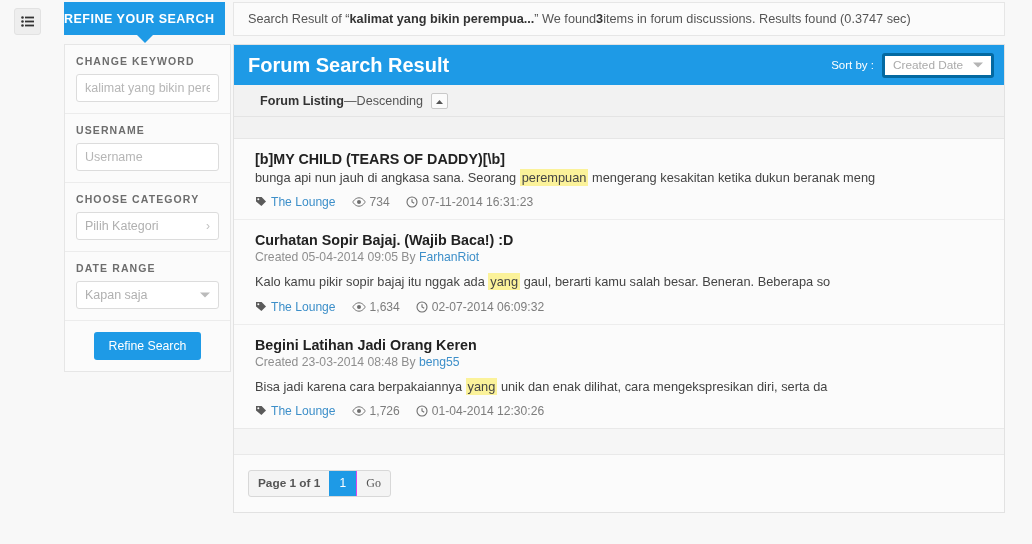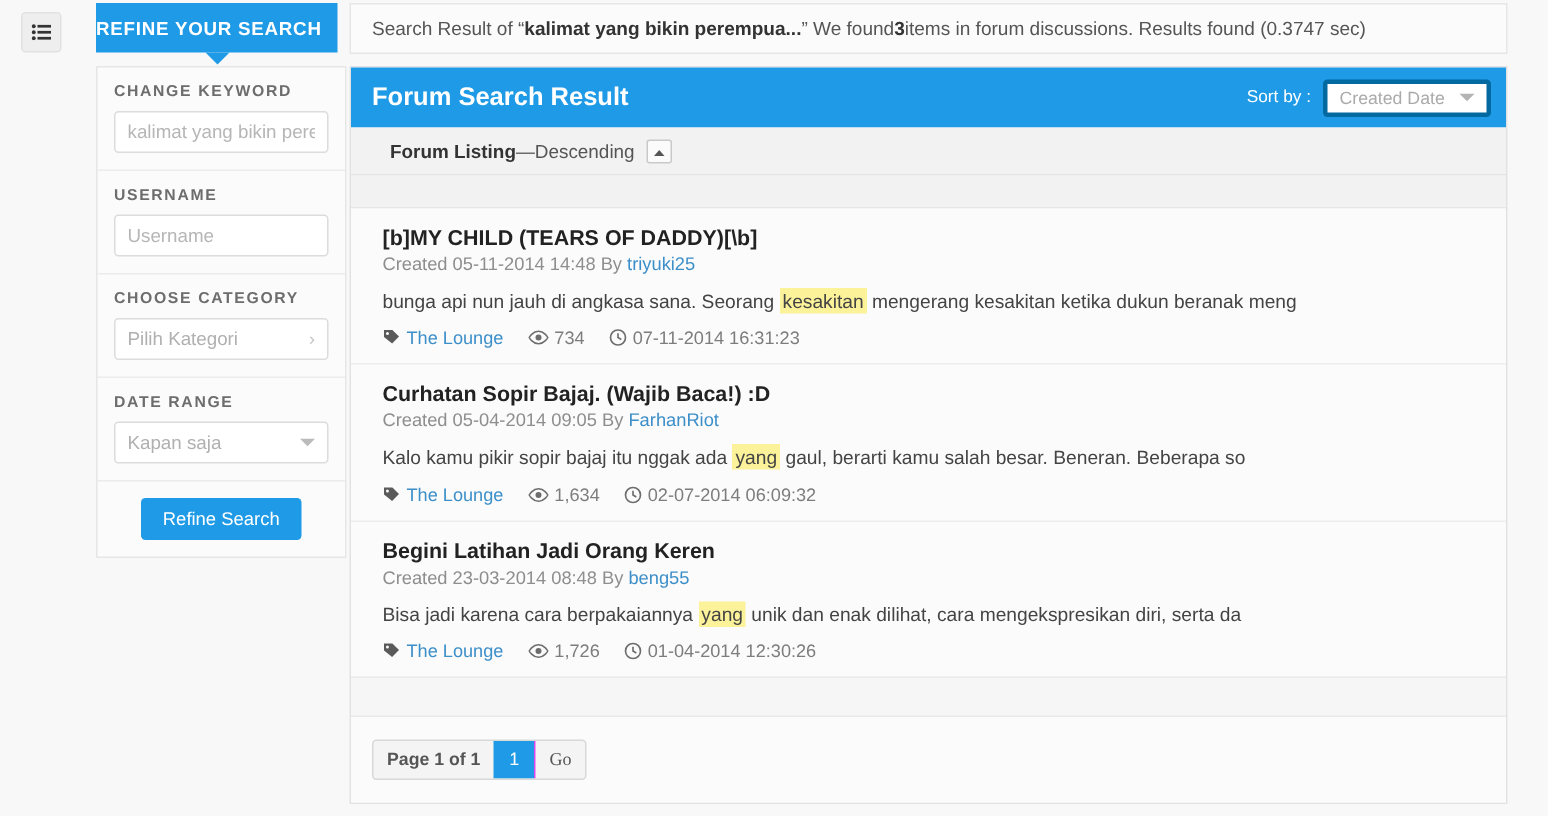--- a/index.html
+++ b/index.html
@@ -126,21 +126,21 @@
     border: 1px solid #e2e2e2;
     background: #fbfbfb;
   }
   .content-head {
     height: 40px; background: #1e9ae6;
     display: flex; align-items: center;
     padding: 0 10px 0 14px;
     color: #fff;
   }
   .content-title {
-    font-size: 17px; font-weight: bold;
+    font-size: 20px; font-weight: bold;
     flex: 1;
   }
   .sortby-label { font-size: 11.5px; margin-right: 8px; }
   .sort-select {
     width: 112px; height: 25px;
     background: #fff; border: 3px solid #0369a1;
     border-radius: 3px;
     display: flex; align-items: center;
     padding: 0 8px;
     font-size: 11.8px; color: #aaaaaa;
@@ -325,25 +325,22 @@
         </span>
       </span>
     </div>
 
     <div class="strip"></div>
 
     <div class="results">
 
       <div class="result">
         <div class="r-title">[b]MY CHILD (TEARS OF DADDY)[\b]</div>
-        <div class="r-created">
-          <span>Created 05-11-2014 14:48 By </span><span class="r-author">triyuki25</span>
-        </div>
         <div class="r-snippet">
-          <span>bunga api nun jauh di angkasa sana. Seorang </span><span class="hl">kesakitan</span><span> mengerang kesakitan ketika dukun beranak meng</span>
+          <span>bunga api nun jauh di angkasa sana. Seorang </span><span class="hl">perempuan</span><span> mengerang kesakitan ketika dukun beranak meng</span>
         </div>
         <div class="r-meta">
           <span class="meta-item">
             <span>
               <svg width="12" height="12" viewBox="0 0 12 12">
                   <path d="M1 1 H6.6 L11 5.4 L6.4 10 L1 5.6 Z" fill="#5a5a5a"></path>
                   <circle cx="3.3" cy="3.3" r="1" fill="#fbfbfb"></circle>
                 </svg>
             </span>
             <span class="meta-cat">The Lounge</span>

